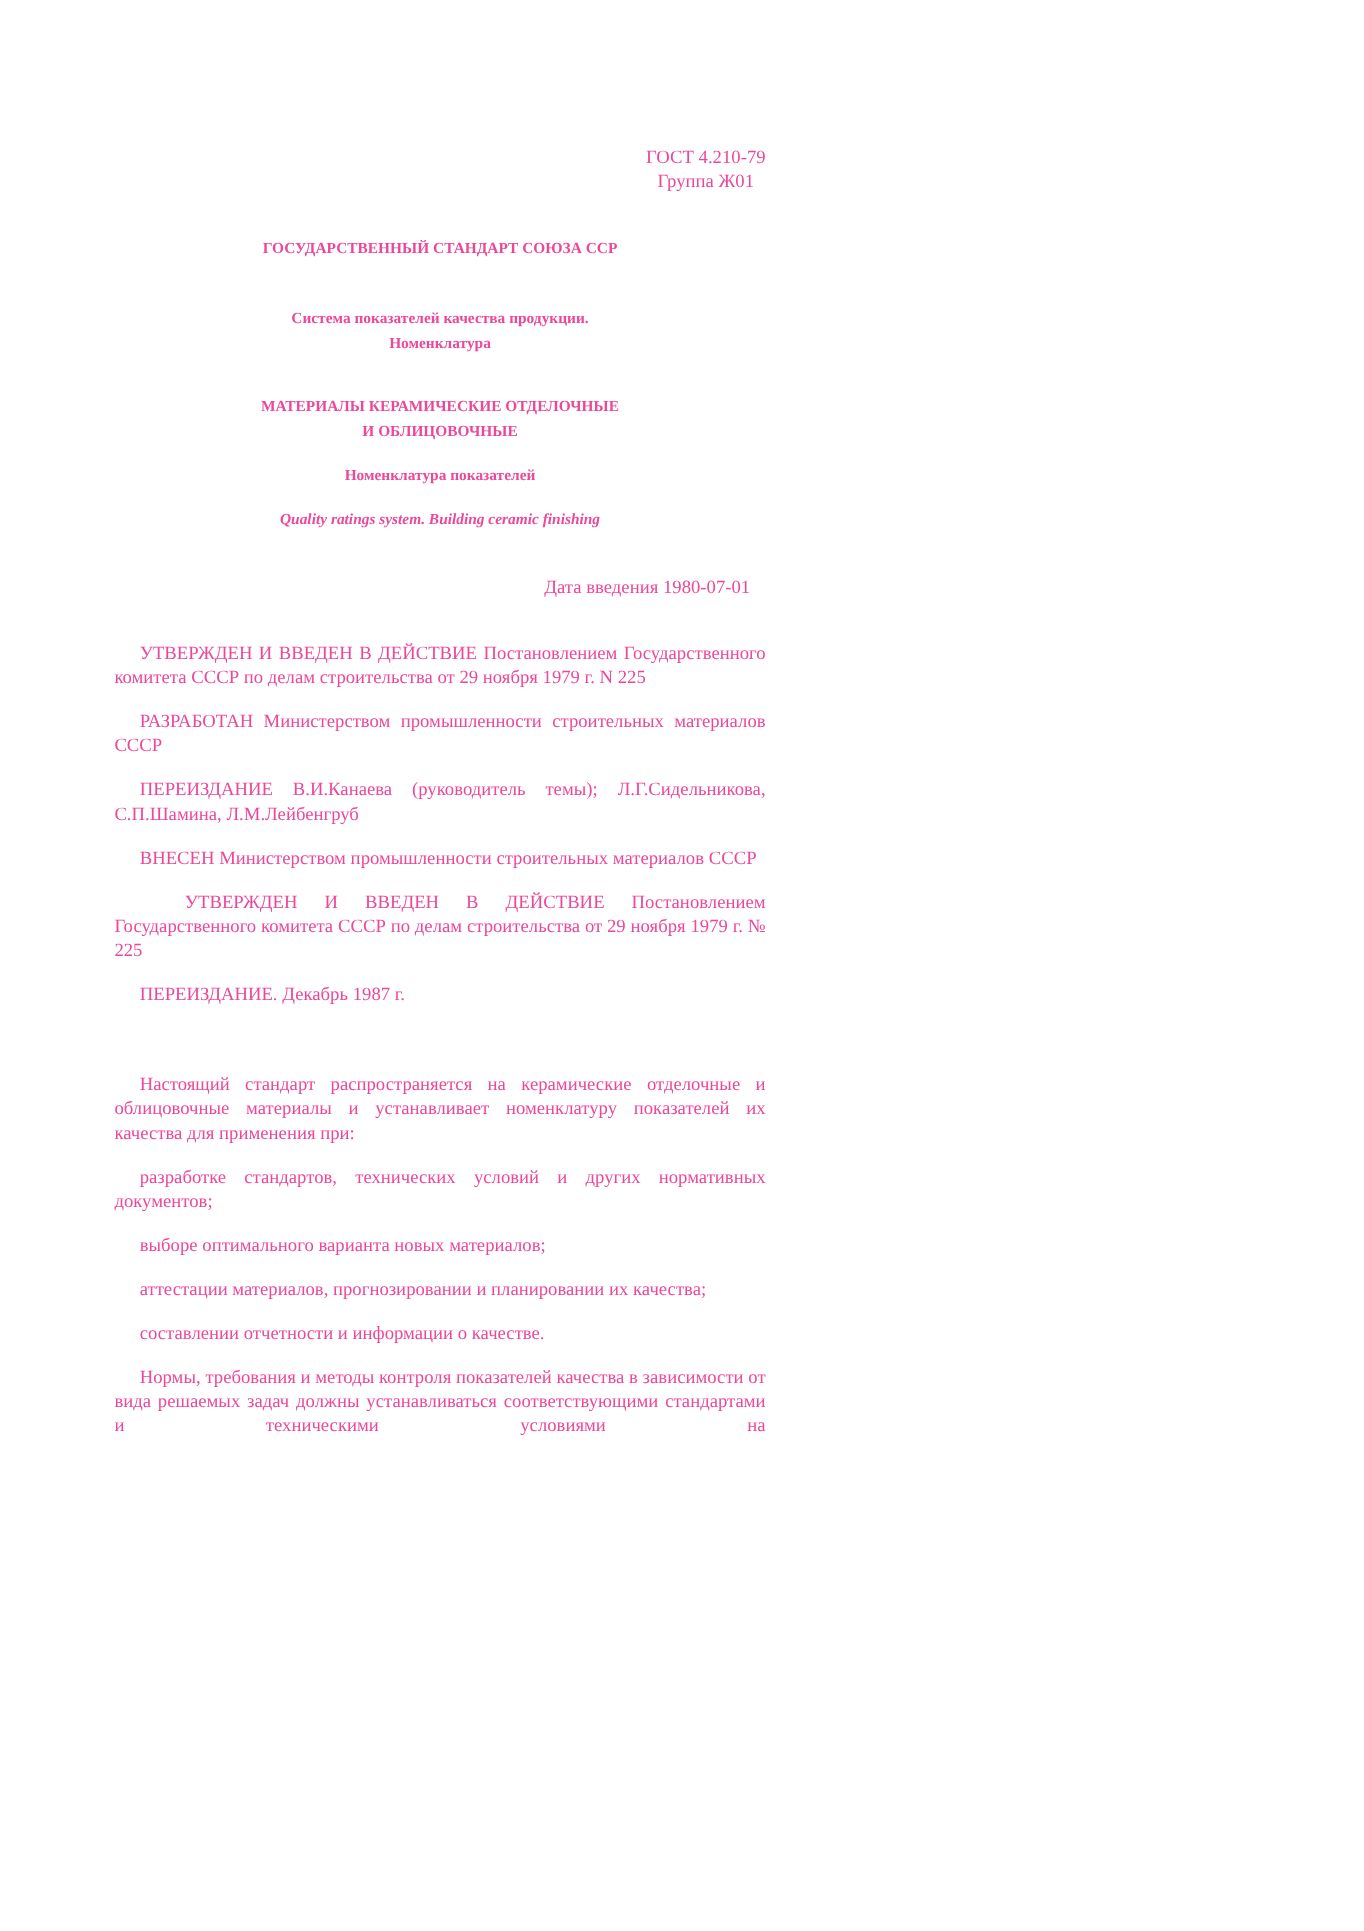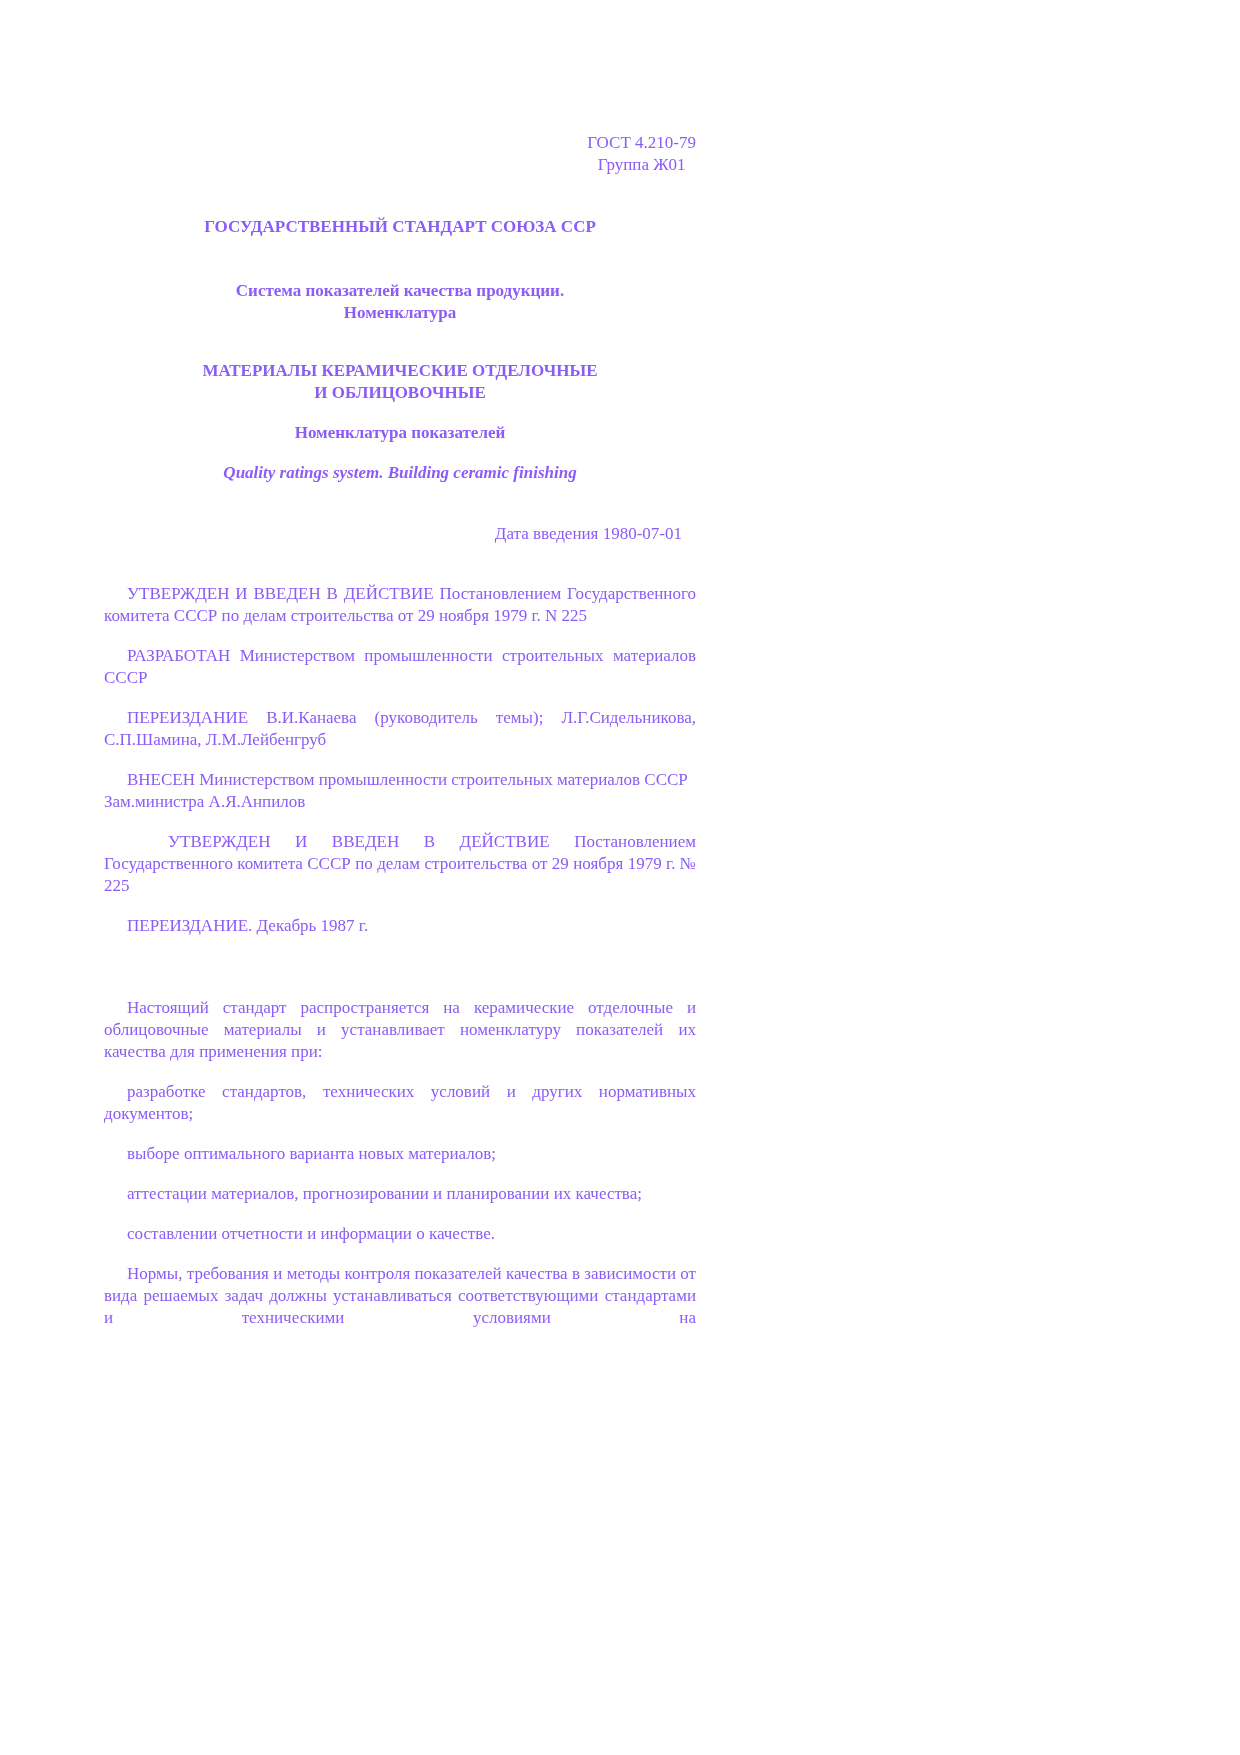--- a/index.html
+++ b/index.html
@@ -5,40 +5,40 @@
   html, body {
     margin: 0;
     padding: 0;
     background: #ffffff;
   }
   .page {
     position: relative;
     width: 1240px;
     min-height: 1755px;
     background: #ffffff;
-    color: #8b5cf6;
+    color: #ec4899;
     font-family: "Liberation Serif", serif;
   }
   .content {
     width: 592px;
     margin-left: 104px;
     padding-top: 132px;
     font-size: 17px;
     line-height: 22px;
   }
   .ref-block {
     width: fit-content;
     margin-left: auto;
     text-align: center;
   }
   .h-center {
     text-align: center;
     font-weight: bold;
     margin: 0;
-    font-size: 17px;
+    font-size: 14px;
     line-height: 22px;
   }
   .mt-title   { margin-top: 40px; }
   .mt-system  { margin-top: 42px; }
   .mt-subject { margin-top: 36px; }
   .mt-nomen   { margin-top: 18px; }
   .mt-english { margin-top: 18px; font-style: italic; }
   .effective-date {
     margin-top: 39px;
     text-align: right;
@@ -90,21 +90,20 @@
     <div class="mt-english">
       <div class="h-center">Quality ratings system. Building ceramic finishing</div>
     </div>
 
     <div class="effective-date">Дата введения 1980-07-01</div>
 
     <p class="para first">УТВЕРЖДЕН И ВВЕДЕН В ДЕЙСТВИЕ Постановлением Государственного комитета СССР по делам строительства от 29 ноября 1979 г. N 225</p>
     <p class="para">РАЗРАБОТАН Министерством промышленности строительных материалов СССР</p>
     <p class="para">ПЕРЕИЗДАНИЕ В.И.Канаева (руководитель темы); Л.Г.Сидельникова, С.П.Шамина, Л.М.Лейбенгруб</p>
     <p class="para tight-bottom">ВНЕСЕН Министерством промышленности строительных материалов СССР</p>
-    <p class="para line">Зам.министра А.Я.Анпилов</p>
     <p class="para deep-indent">УТВЕРЖДЕН И ВВЕДЕН В ДЕЙСТВИЕ Постановлением Государственного комитета СССР по делам строительства от 29 ноября 1979 г. № 225</p>
     <p class="para">ПЕРЕИЗДАНИЕ. Декабрь 1987 г.</p>
     <p class="para gap-top">Настоящий стандарт распространяется на керамические отделочные и облицовочные материалы и устанавливает номенклатуру показателей их качества для применения при:</p>
     <p class="para">разработке стандартов, технических условий и других нормативных документов;</p>
     <p class="para">выборе оптимального варианта новых материалов;</p>
     <p class="para">аттестации материалов, прогнозировании и планировании их качества;</p>
     <p class="para">составлении отчетности и информации о качестве.</p>
     <p class="para justify-last">Нормы, требования и методы контроля показателей качества в зависимости от вида решаемых задач должны устанавливаться соответствующими стандартами и техническими условиями на</p>
 
   </div>

